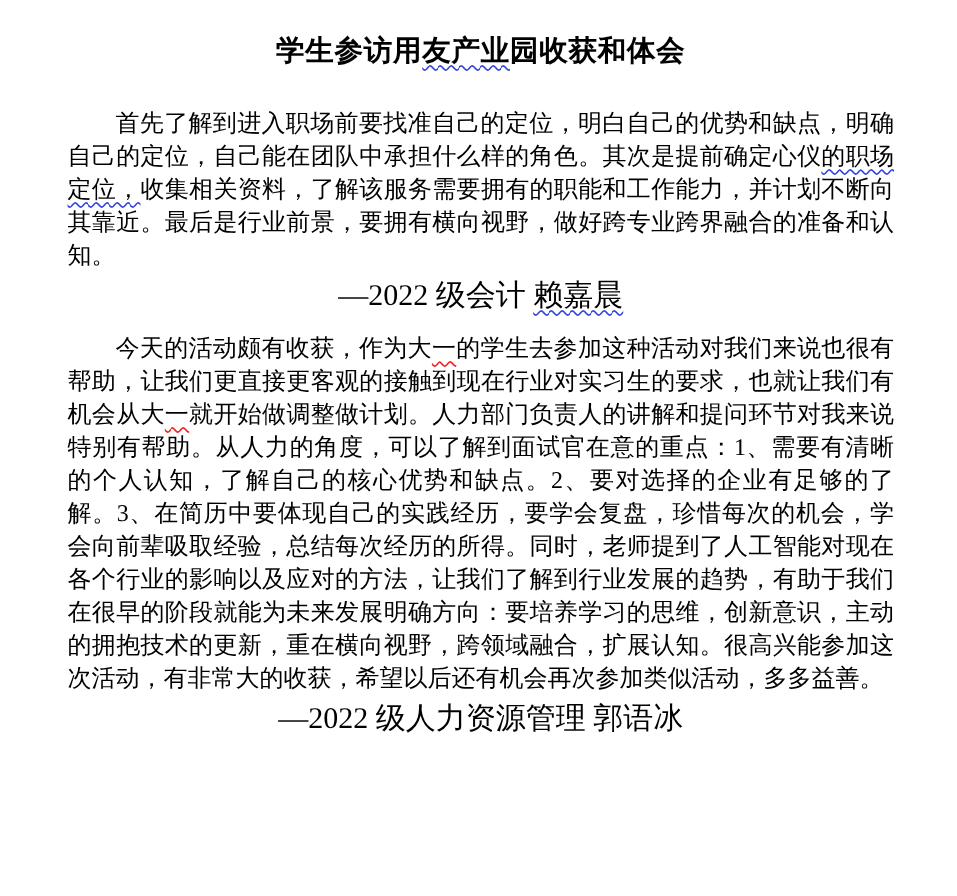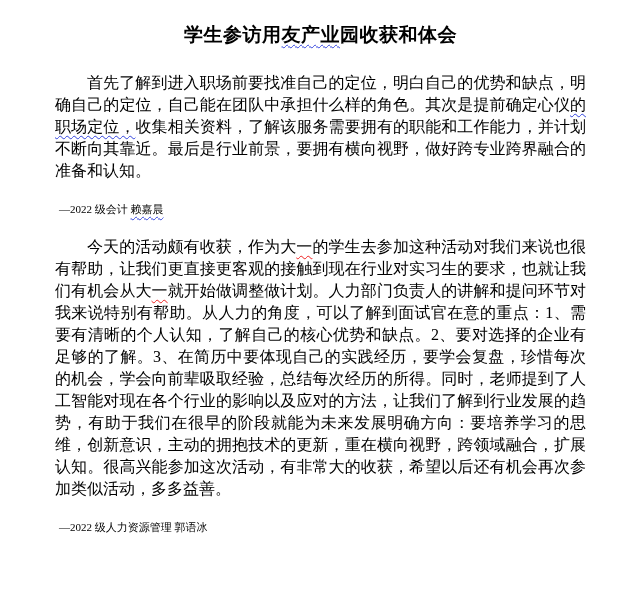--- a/index.html
+++ b/index.html
@@ -23,31 +23,31 @@
     text-align: center;
     font-size: 19px;
     font-weight: bold;
     line-height: 26px;
     letter-spacing: 0.5px;
   }
   .section {
     margin: 0 0 14px 0;
   }
   .body-text {
-    margin: 12px;
+    margin: 2px;
     font-size: 16px;
     line-height: 22px;
     text-align: justify;
     text-indent: 2em;
   }
   .signature {
-    margin: 16px;
-    font-size: 11px;
+    margin: 4px;
+    font-size: 20px;
     line-height: 22px;
-    text-align: left;
+    text-align: center;
   }
   .wavy-blue {
     text-decoration: underline;
     text-decoration-style: wavy;
     text-decoration-color: #3344dd;
     text-decoration-thickness: 1px;
     text-underline-offset: 3px;
     text-decoration-skip-ink: none;
   }
   .wavy-red {

